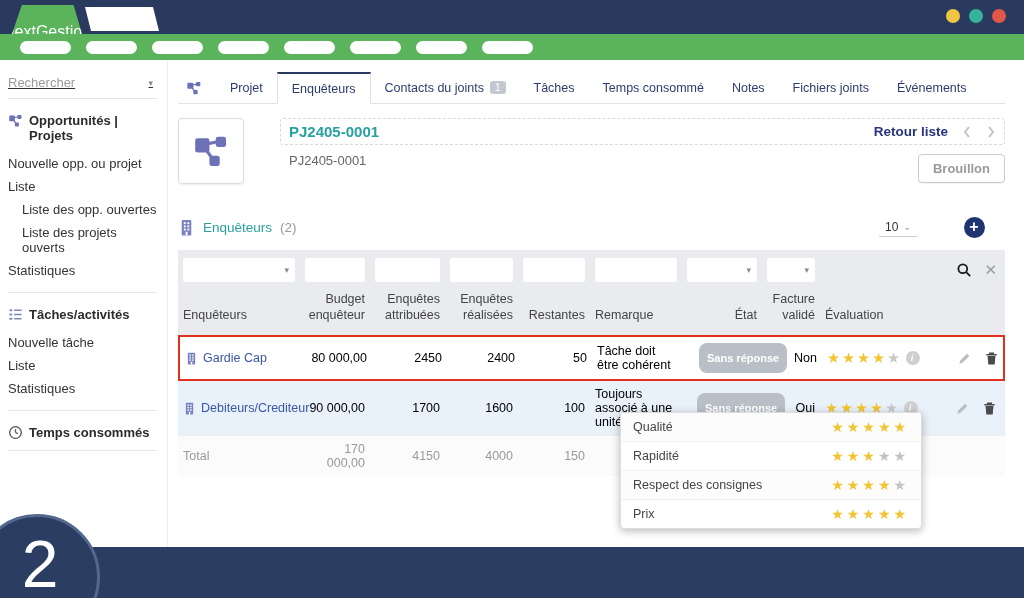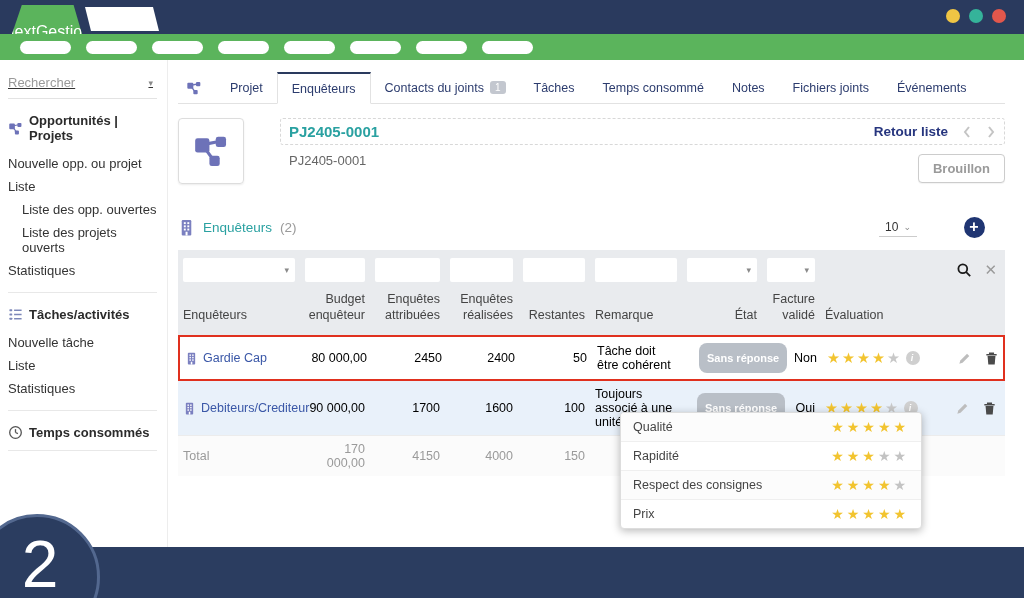--- a/index.html
+++ b/index.html
@@ -20,21 +20,21 @@
   
   .greenbar { position:absolute; top:34px; left:0; width:1024px; height:26px; background:#5bb45c; display:flex; align-items:center; padding-left:20px; gap:15px; }
   .pill { width:51px; height:13px; background:#fff; border-radius:7px; }
 
   
   .sidebar { position:absolute; top:60px; left:0; width:168px; height:487px; background:#fff; border-right:1px solid #ededed; padding:12px 10px 0 8px; font-size:13px; color:#333; }
   .side-search { display:flex; align-items:center; justify-content:space-between; padding:3px 4px 8px 0; border-bottom:1px solid #e3e3e3;text-decoration:underline; }
   .side-search .ph { color:#9a9a9a; }
   .caret { color:#8a8a8a; font-size:9px; }
   .side-section { padding-top:14px; }
-  .side-head { display:flex; align-items:center; gap:6px; font-weight:bold; color:#2b2b2b; margin-bottom:9px; }
+  .side-head { display:flex; align-items:flex-start; gap:6px; font-weight:bold; color:#2b2b2b; margin-bottom:9px; }
   .side-head svg { flex:0 0 auto; }
   .side-item { padding:4px 0; cursor:pointer; }
   .side-item.indent { padding-left:14px; }
   .side-div { border-top:1px solid #e8e8e8; margin-top:10px; }
 
   
   .main { position:absolute; top:60px; left:168px; width:856px; height:487px; background:#fff; padding:12px 19px 0 10px; }
 
   .tabbar { display:flex; align-items:stretch; border-bottom:1px solid #e2e2e2; height:32px; font-size:12.5px; color:#2c3c6e; }
   .tab-icon-slot { display:flex; align-items:center; padding:0 14px 0 8px; }

